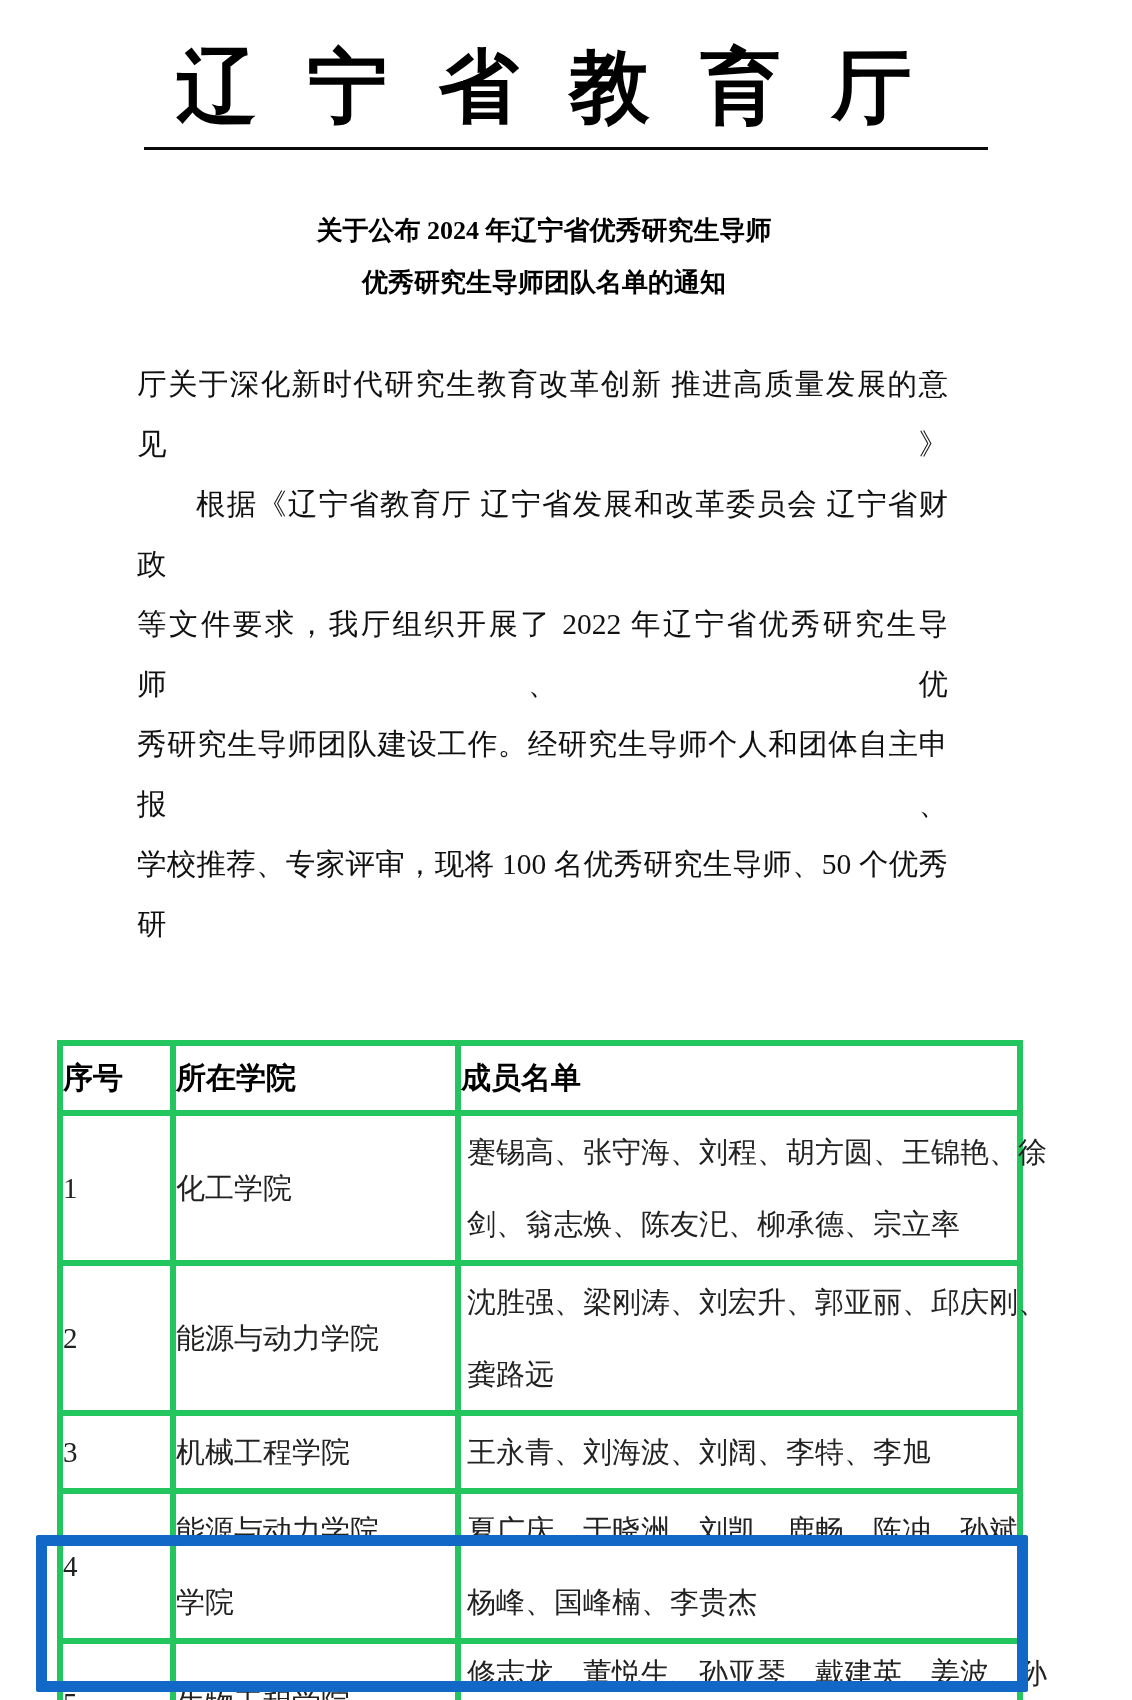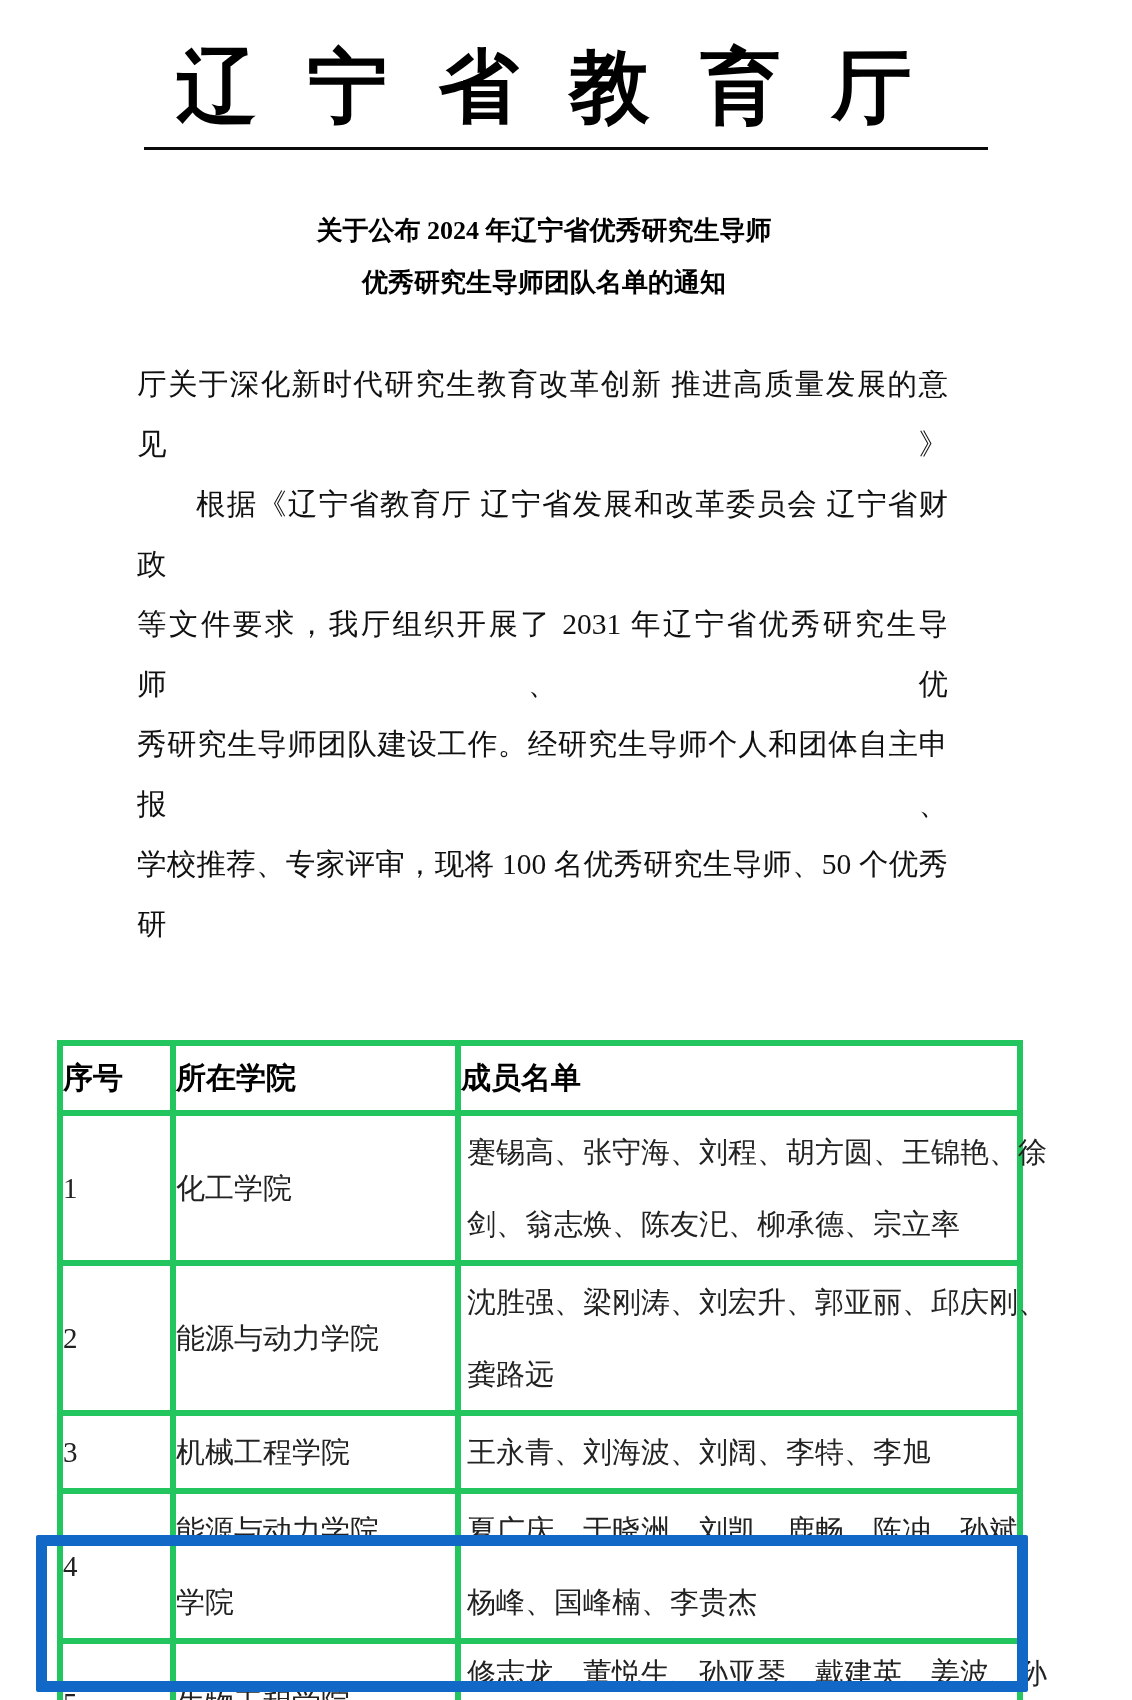--- a/index.html
+++ b/index.html
@@ -111,21 +111,21 @@
   <div class="rule"></div>
 
   <div class="notice-title">
     <div>关于公布 2024 年辽宁省优秀研究生导师</div>
     <div>优秀研究生导师团队名单的通知</div>
   </div>
 
   <div class="body-text">
     <div class="body-line fill">厅关于深化新时代研究生教育改革创新 推进高质量发展的意见》</div>
     <div class="body-line fill indent">根据《辽宁省教育厅 辽宁省发展和改革委员会 辽宁省财政</div>
-    <div class="body-line fill">等文件要求，我厅组织开展了 2031 年辽宁省优秀研究生导师、优</div>
+    <div class="body-line fill">等文件要求，我厅组织开展了 2022 年辽宁省优秀研究生导师、优</div>
     <div class="body-line fill">秀研究生导师团队建设工作。经研究生导师个人和团体自主申报、</div>
     <div class="body-line fill">学校推荐、专家评审，现将 100 名优秀研究生导师、50 个优秀研</div>
   </div>
 
 
   <table class="awards">
     <colgroup>
         <col class="c-num">
         <col class="c-college">
         <col class="c-members">

